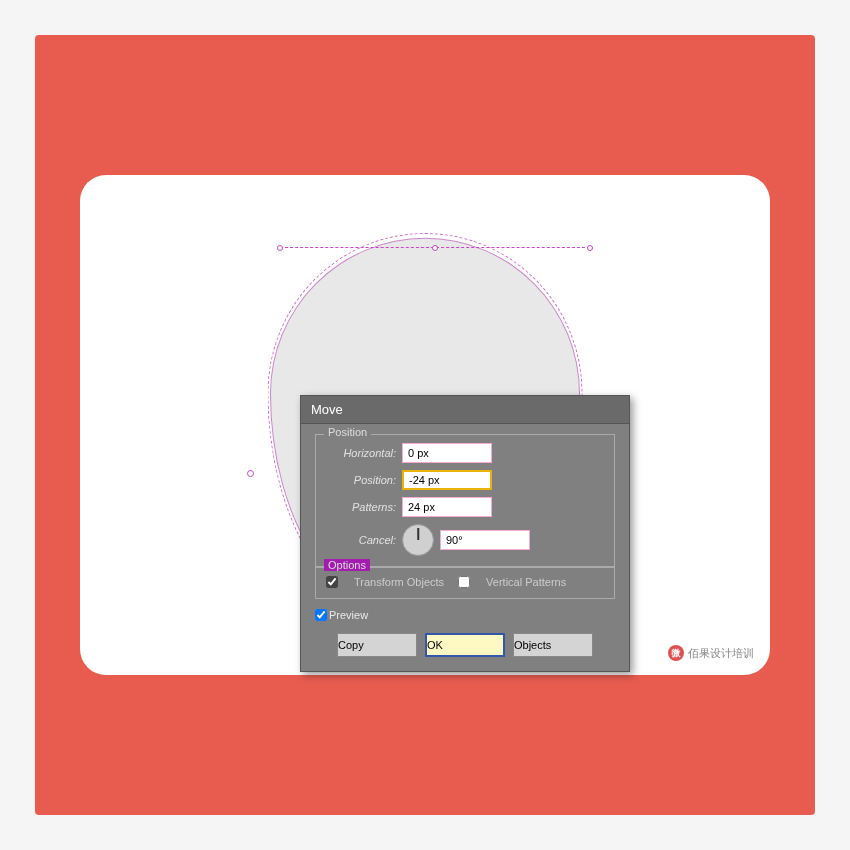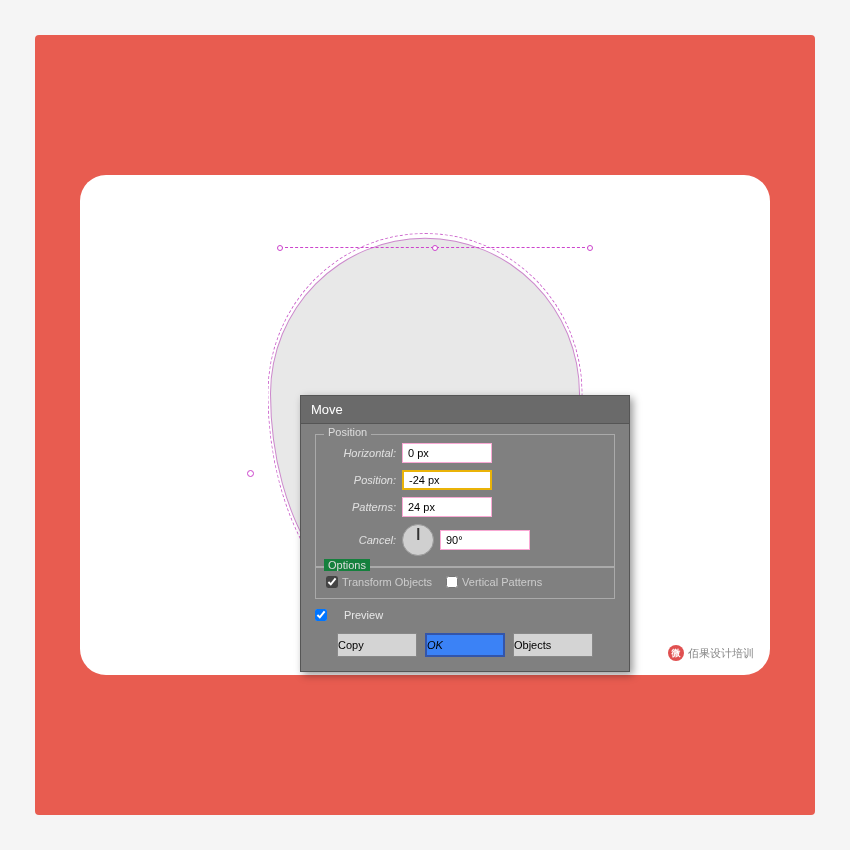--- a/index.html
+++ b/index.html
@@ -168,47 +168,47 @@
     .options-group {
       border: 1px solid #aaa;
       padding: 8px 10px 10px 10px;
       margin-bottom: 10px;
       position: relative;
     }
     .options-legend {
       position: absolute;
       top: -9px;
       left: 8px;
-      background: #15803d;
+      background: #a21caf;
       padding: 0 4px;
       color: #ddd;
       font-size: 11px;
     }
     .options-row {
       display: flex;
       align-items: center;
       gap: 14px;
     }
     .checkbox-item {
       display: flex;
       align-items: center;
-      gap: 4px;
+      gap: 16px;
       color: #ccc;
       font-size: 11px;
       justify-content: center;
     }
     .checkbox-item input[type="checkbox"] {
       width: 12px;
       height: 12px;
       accent-color: #444;
     }
     .preview-row {
       display: flex;
       align-items: flex-end;
-      gap: 17px;
+      gap: 2px;
       margin-bottom: 12px;
       color: #e8e8e8;
       font-size: 11px;
     }
     .preview-row input[type="checkbox"] {
       width: 12px;
       height: 12px;
     }
     .button-row {
       display: flex;
@@ -219,24 +219,23 @@
       padding: 4px 0;
       width: 80px;
       font-size: 11px;
       background: #d4d4d4;
       border: 1px solid #888;
       color: #000;
       cursor: pointer;
       text-align: left;
     }
     .btn-ok {
-      background: #3b82f6;
+      background: #fef9c3;
       border: 2px solid #3355aa;
       color: #000;
-      font-style: italic;
     }
     
     .top-handle-line {
       position: absolute;
       top: 72px;
       left: 200px;
       width: 310px;
       height: 0;
       border-top: 1px dashed #cc44cc;
       z-index: 2;

